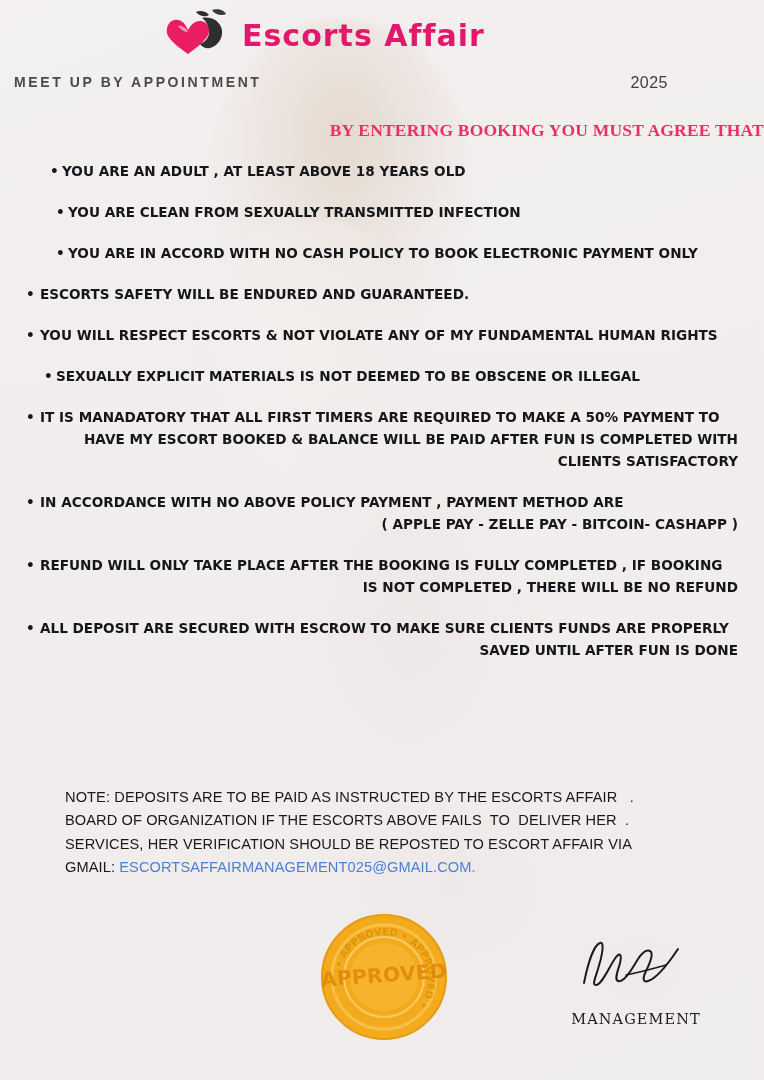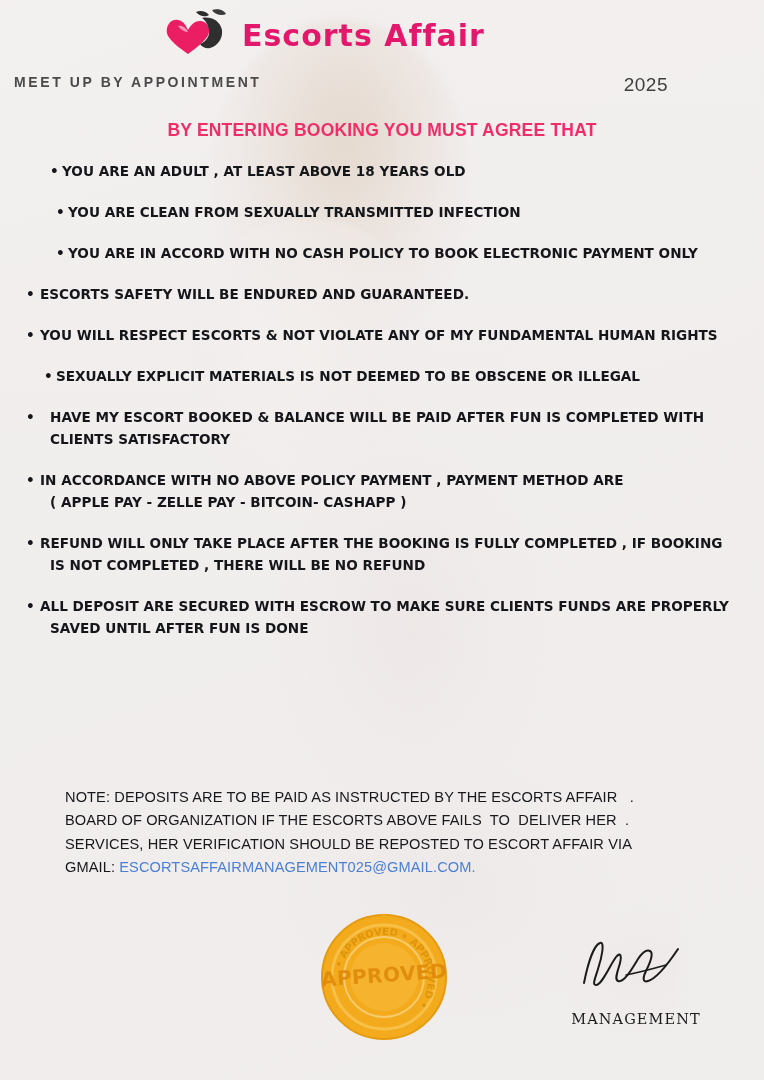--- a/index.html
+++ b/index.html
@@ -106,33 +106,33 @@
     font-family: "Liberation Sans", sans-serif;
     font-size: 14px;
     letter-spacing: 2.6px;
     color: #4a4a4a;
     font-weight: 700;
   }
   .year {
     position: absolute;
     right: 72px;
     top: 74px;
-    font-size: 19px;
+    font-size: 16px;
     color: #3e3e3e;
     letter-spacing: 0.5px;
   }
 
   
   .agree-title {
     position: absolute;
     left: 0;
     top: 120px;
     width: 764px;
-    text-align: center;
-    font-family: Liberation Sans, sans-serif;
+    text-align: right;
+    font-family: Liberation Serif, serif;
     font-weight: bold;
     font-size: 17.5px;
     letter-spacing: 0.2px;
     color: #ef2d68;
   }
 
   
   .terms {
     position: absolute;
     left: 0;
@@ -159,20 +159,21 @@
   .term-body { display: block; }
   .term.indent-1 { padding-left: 56px; }
   .term.indent-1 .bullet { left: 44px; }
   .term.indent-2 { padding-left: 62px; }
   .term.indent-2 .bullet { left: 50px; }
   .term.indent-3 { padding-left: 68px; }
   .term.indent-3 .bullet { left: 56px; }
   .term .cont {
     display: block;
     padding-left: 10px;
+    text-align: right;
   }
 
   
   .note {
     position: absolute;
     left: 44px;
     top: 786px;
     width: 700px;
     font-family: "Liberation Sans", sans-serif;
     font-size: 14.6px;
@@ -291,20 +292,21 @@
       <div class="term">
         <span class="bullet">•</span>
         <span class="term-body">YOU WILL RESPECT ESCORTS &amp; NOT VIOLATE ANY OF MY FUNDAMENTAL HUMAN RIGHTS</span>
       </div>
       <div class="term indent-1">
         <span class="bullet">•</span>
         <span class="term-body">SEXUALLY EXPLICIT MATERIALS IS NOT DEEMED TO BE OBSCENE OR ILLEGAL</span>
       </div>
       <div class="term">
         <span class="bullet">•</span>
+        <span class="term-body">IT IS MANADATORY THAT ALL FIRST TIMERS ARE REQUIRED TO MAKE A 50%  PAYMENT TO</span>
         <span class="cont">HAVE MY ESCORT BOOKED &amp; BALANCE WILL BE PAID AFTER FUN IS COMPLETED WITH</span>
         <span class="cont">CLIENTS SATISFACTORY</span>
       </div>
       <div class="term">
         <span class="bullet">•</span>
         <span class="term-body">IN ACCORDANCE WITH NO ABOVE POLICY PAYMENT , PAYMENT METHOD ARE</span>
         <span class="cont">( APPLE PAY - ZELLE PAY - BITCOIN- CASHAPP )</span>
       </div>
       <div class="term">
         <span class="bullet">•</span>

